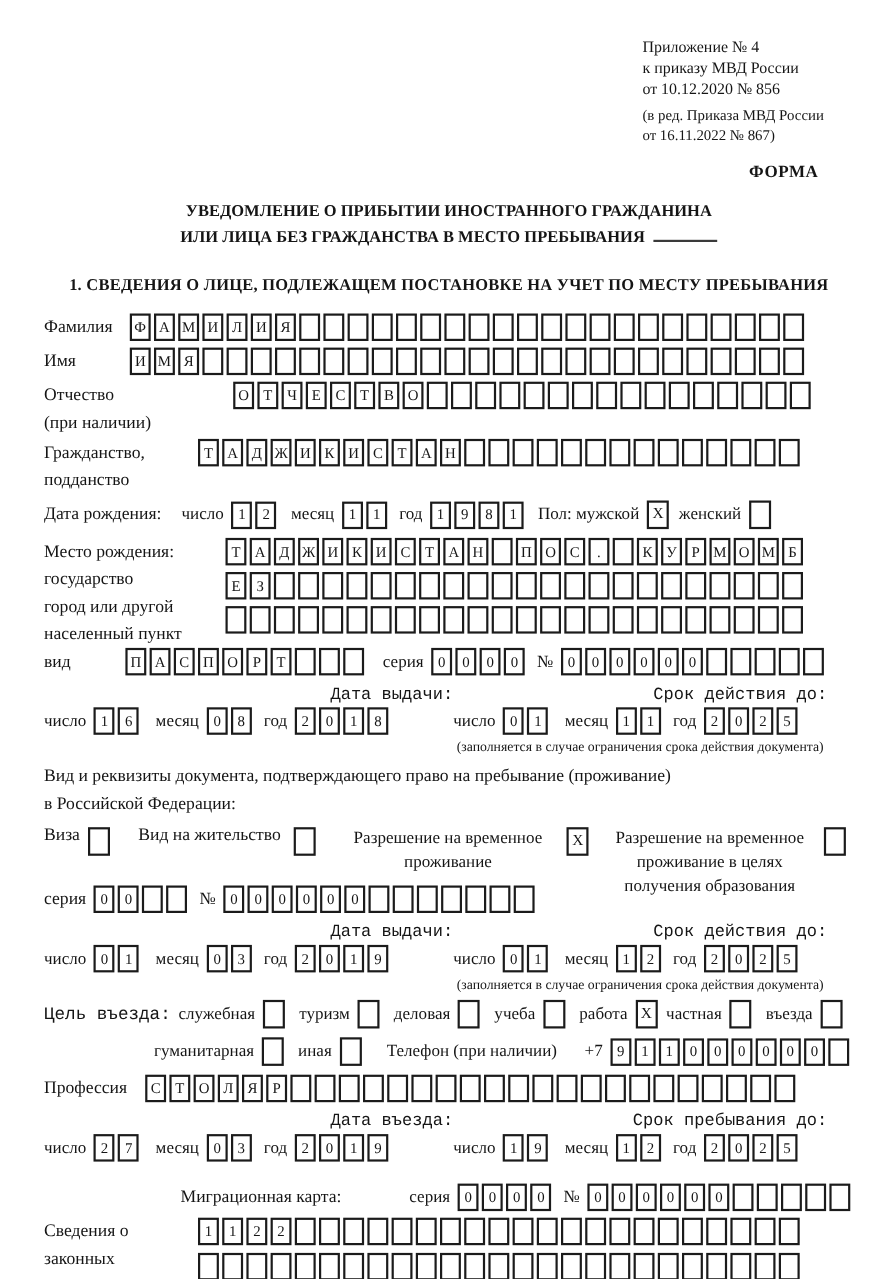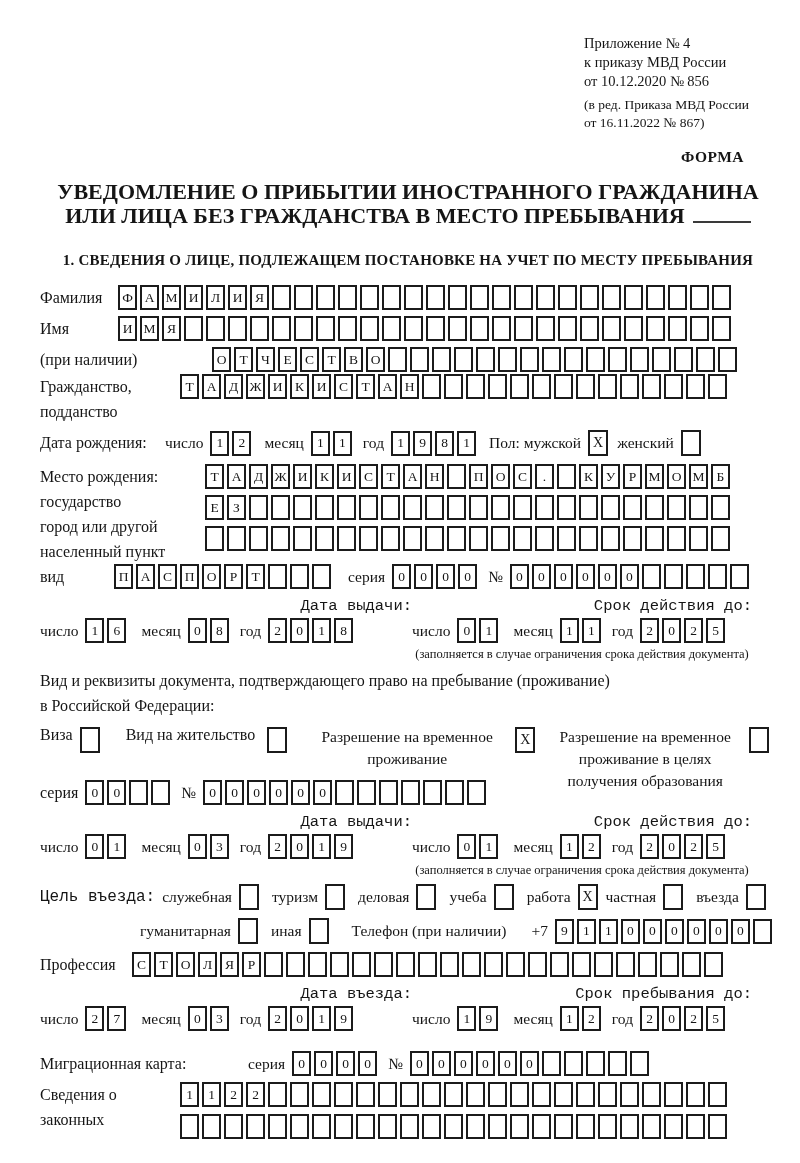--- a/index.html
+++ b/index.html
@@ -6,21 +6,21 @@
   .page{
     width:800px;height:1163px;margin:0 auto;background:#ffffff;color:#151515;
     font-family:"Liberation Serif","DejaVu Serif",serif;
     box-sizing:border-box;padding:34px 24px 0 40px;overflow:hidden;position:relative;
   }
   
   .hdr{margin-left:544px;font-size:14.5px;line-height:19px;}
   .hdr .sub{font-size:13.5px;margin-top:5px;line-height:18px;}
   .forma{font-weight:bold;font-size:15.5px;text-align:right;margin:16px 32px 0 0;letter-spacing:.5px;}
   
-  .title{font-weight:bold;font-size:22px;text-align:center;margin-top:14px;line-height:24px;}
+  .title{font-weight:bold;font-size:15px;text-align:center;margin-top:14px;line-height:24px;}
   .blank{display:inline-block;width:58px;border-bottom:2px solid #3a3a3a;height:14px;margin-left:8px;}
   .sect{font-weight:bold;font-size:15px;text-align:center;margin-top:24px;margin-bottom:16px;letter-spacing:.2px;}
   
   .cellrow{display:flex;flex:none;}
   .cell{flex:none;width:15px;height:21px;border:2px solid #1b1b1b;margin-right:3px;
         display:inline-flex;align-items:center;justify-content:center;
         font-size:13.5px;background:#fff;}
   .cb{flex:none;width:16px;height:22px;border:2px solid #1b1b1b;display:inline-flex;
       align-items:center;justify-content:center;font-size:14px;background:#fff;}
   
@@ -133,20 +133,21 @@
         <span class="cell"></span>
         <span class="cell"></span>
         <span class="cell"></span>
         <span class="cell"></span>
         <span class="cell"></span>
       </span>
   </div>
 
   <div class="frow top" style="margin-bottom:2px;">
     <span class="lcol" style="width:172px;">
+      <div>Отчество</div>
       <div>(при наличии)</div>
     </span>
     <span class="cellrow">
         <span class="cell">О</span>
         <span class="cell">Т</span>
         <span class="cell">Ч</span>
         <span class="cell">Е</span>
         <span class="cell">С</span>
         <span class="cell">Т</span>
         <span class="cell">В</span>
@@ -612,21 +613,21 @@
         <span class="cellrow">
             <span class="cell">2</span>
             <span class="cell">0</span>
             <span class="cell">2</span>
             <span class="cell">5</span>
           </span>
       </div>
     </div>
   </div>
 
-  <div class="frow" style="margin-top:20px;">
+  <div class="frow" style="margin-top:20px;justify-content:flex-end;">
     <span class="flabel" style="width:208px;">Миграционная карта:</span>
     <span class="w">серия</span>
     <span class="cellrow">
         <span class="cell">0</span>
         <span class="cell">0</span>
         <span class="cell">0</span>
         <span class="cell">0</span>
       </span>
     <span class="w" style="margin-left:8px;">№</span>
     <span class="cellrow">

